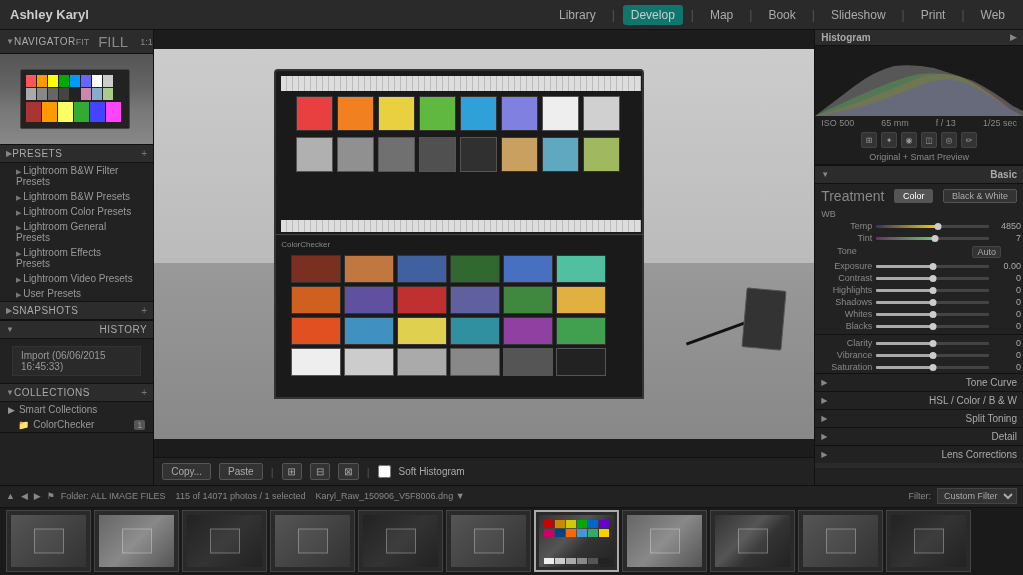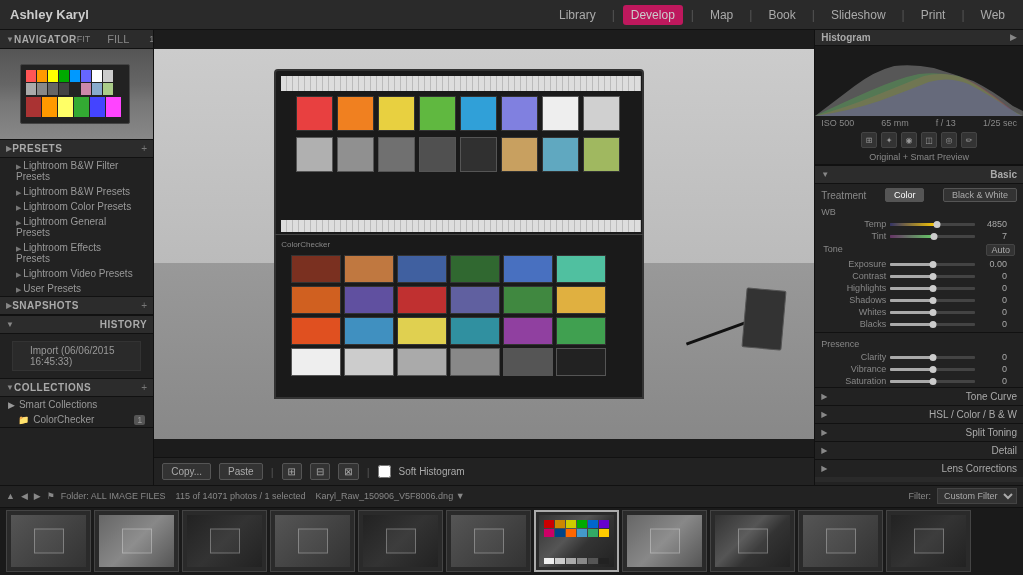--- a/index.html
+++ b/index.html
@@ -34,21 +34,21 @@
       align-items: center;
     }
     .nav-item {
       color: #aaa;
       font-size: 12px;
       padding: 3px 8px;
       cursor: pointer;
     }
     .nav-item.active {
       color: #ccc;
-      background: #be185d;
+      background: #0f766e;
       border-radius: 3px;
     }
     .nav-divider {
       color: #555;
       font-size: 12px;
     }
 
     
     #main-layout {
       display: flex;
@@ -71,21 +71,21 @@
       align-items: center;
       justify-content: space-between;
       padding: 3px 6px;
       background: #2c2c2c;
       border-bottom: 1px solid #111;
       cursor: pointer;
     }
     .panel-header-title {
       font-size: 10px;
       color: #aaa;
-      font-weight: bold;
+      font-weight: normal;
       text-transform: uppercase;
       letter-spacing: 0.5px;
     }
     .panel-triangle {
       color: #888;
       font-size: 8px;
     }
 
     #navigator-thumb {
       width: 100%;
@@ -106,21 +106,21 @@
       cursor: pointer;
     }
     .panel-item::before {
       content: '▶ ';
       font-size: 7px;
       color: #777;
     }
 
     
     .history-item {
-      padding: 3px 17px;
+      padding: 3px 8px;
       font-size: 10px;
       color: #999;
       background: #2a2a2a;
       border: 1px solid #333;
       margin: 3px 6px;
     }
 
     
     .collection-item {
       display: flex;
@@ -254,39 +254,39 @@
       font-weight: bold;
     }
 
     .treatment-row {
       display: flex;
       align-items: center;
       padding: 4px 6px;
       gap: 4px;
       justify-content: space-between;
     }
-    .treatment-label { font-size: 10px; color: #888; }
+    .treatment-label { font-size: 14px; color: #888; }
     .treatment-btn {
       background: #333;
       border: 1px solid #555;
       color: #aaa;
       padding: 1px 8px;
       font-size: 9px;
       cursor: pointer;
       border-radius: 2px;
     }
     .treatment-btn.active {
       background: #555;
       color: #fff;
     }
 
     .slider-row {
       display: flex;
       align-items: center;
-      padding: 1px 16px;
+      padding: 1px 2px;
       gap: 4px;
     }
     .slider-label {
       width: 55px;
       font-size: 9px;
       color: #888;
       text-align: right;
       flex-shrink: 0;
     }
     .slider-track {
@@ -329,21 +329,21 @@
       background: #333;
       border: 1px solid #555;
       color: #aaa;
       font-size: 9px;
       padding: 1px 2px;
     }
 
     .tone-header {
       display: flex;
       justify-content: space-between;
-      padding: 2px 8px;
+      padding: 2px 22px;
     }
     .tone-label { font-size: 9px; color: #888; }
     .auto-btn {
       font-size: 9px;
       color: #aaa;
       background: #333;
       border: 1px solid #444;
       padding: 0 4px;
       cursor: pointer;
       border-radius: 2px;
@@ -491,21 +491,21 @@
 <div id="main-layout">
 
   <div id="left-panel">
 
     <div class="panel-section">
       <div class="panel-header">
         <span class="panel-triangle">▼</span>
         <span class="panel-header-title">Navigator</span>
         <span style="flex:1"></span>
         <span style="font-size:9px;color:#888">FIT</span>
-        <span style="font-size:11px;color:#888;margin:0 17px">FILL</span>
+        <span style="font-size:15px;color:#888;margin:0 9px">FILL</span>
         <span style="font-size:9px;color:#888;margin:0 3px">1:1</span>
         <span style="font-size:9px;color:#888">3:2</span>
       </div>
       <div id="navigator-thumb">
 
         <div style="width:100%;height:100%;background:#2a2a2a;position:relative;">
 
           <div style="position:absolute;width:100%;height:100%;background:linear-gradient(180deg,#555 0%,#666 40%,#777 60%,#888 100%);"></div>
 
           <div style="position:absolute;top:15px;left:20px;width:110px;height:60px;background:#222;border:1px solid #444;border-radius:2px;">
@@ -834,23 +834,20 @@
         <span class="slider-label">Blacks</span>
         <div class="slider-track">
           <div class="slider-fill" style="width:50%;"></div>
           <div class="slider-thumb" style="left:50%;"></div>
         </div>
         <span class="slider-value">0</span>
       </div>
 
       <div class="section-divider"></div>
 
-      <div style="padding:2px 6px;">
-        <span style="font-size:9px;color:#888;">Presence</span>
-      </div>
 
       <div class="slider-row">
         <span class="slider-label">Clarity</span>
         <div class="slider-track">
           <div class="slider-fill" style="width:50%;"></div>
           <div class="slider-thumb" style="left:50%;"></div>
         </div>
         <span class="slider-value">0</span>
       </div>
 

